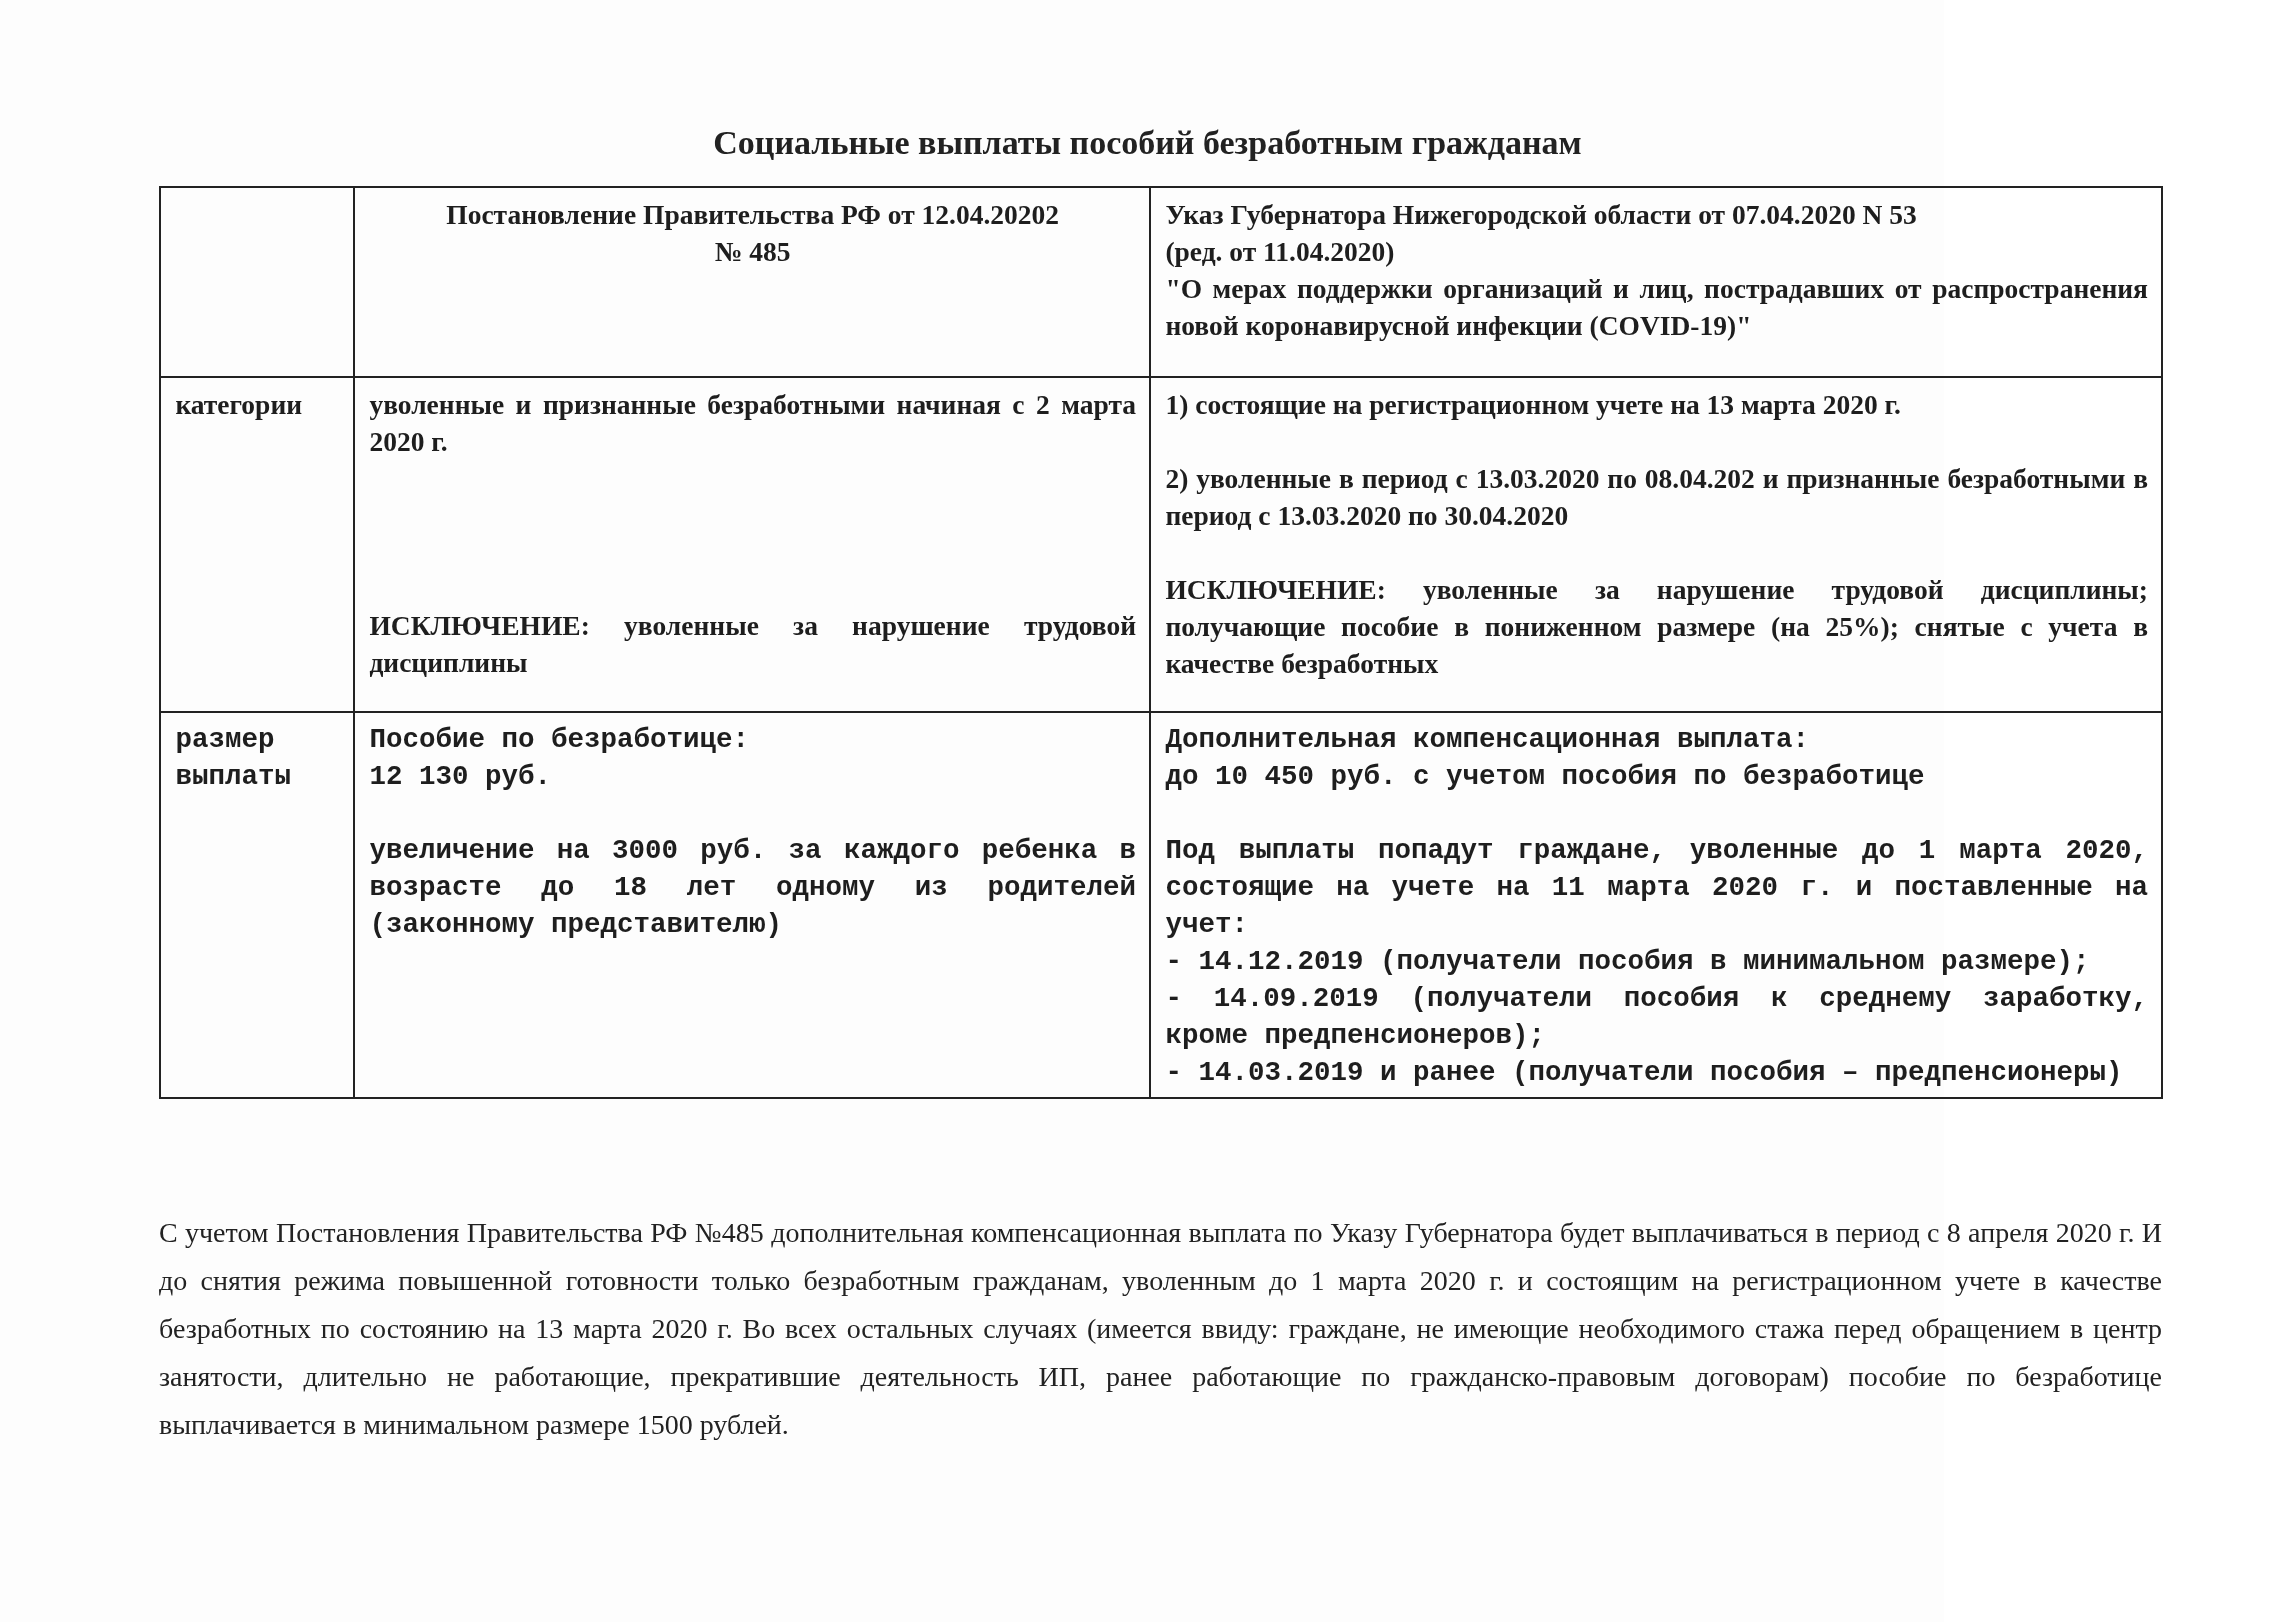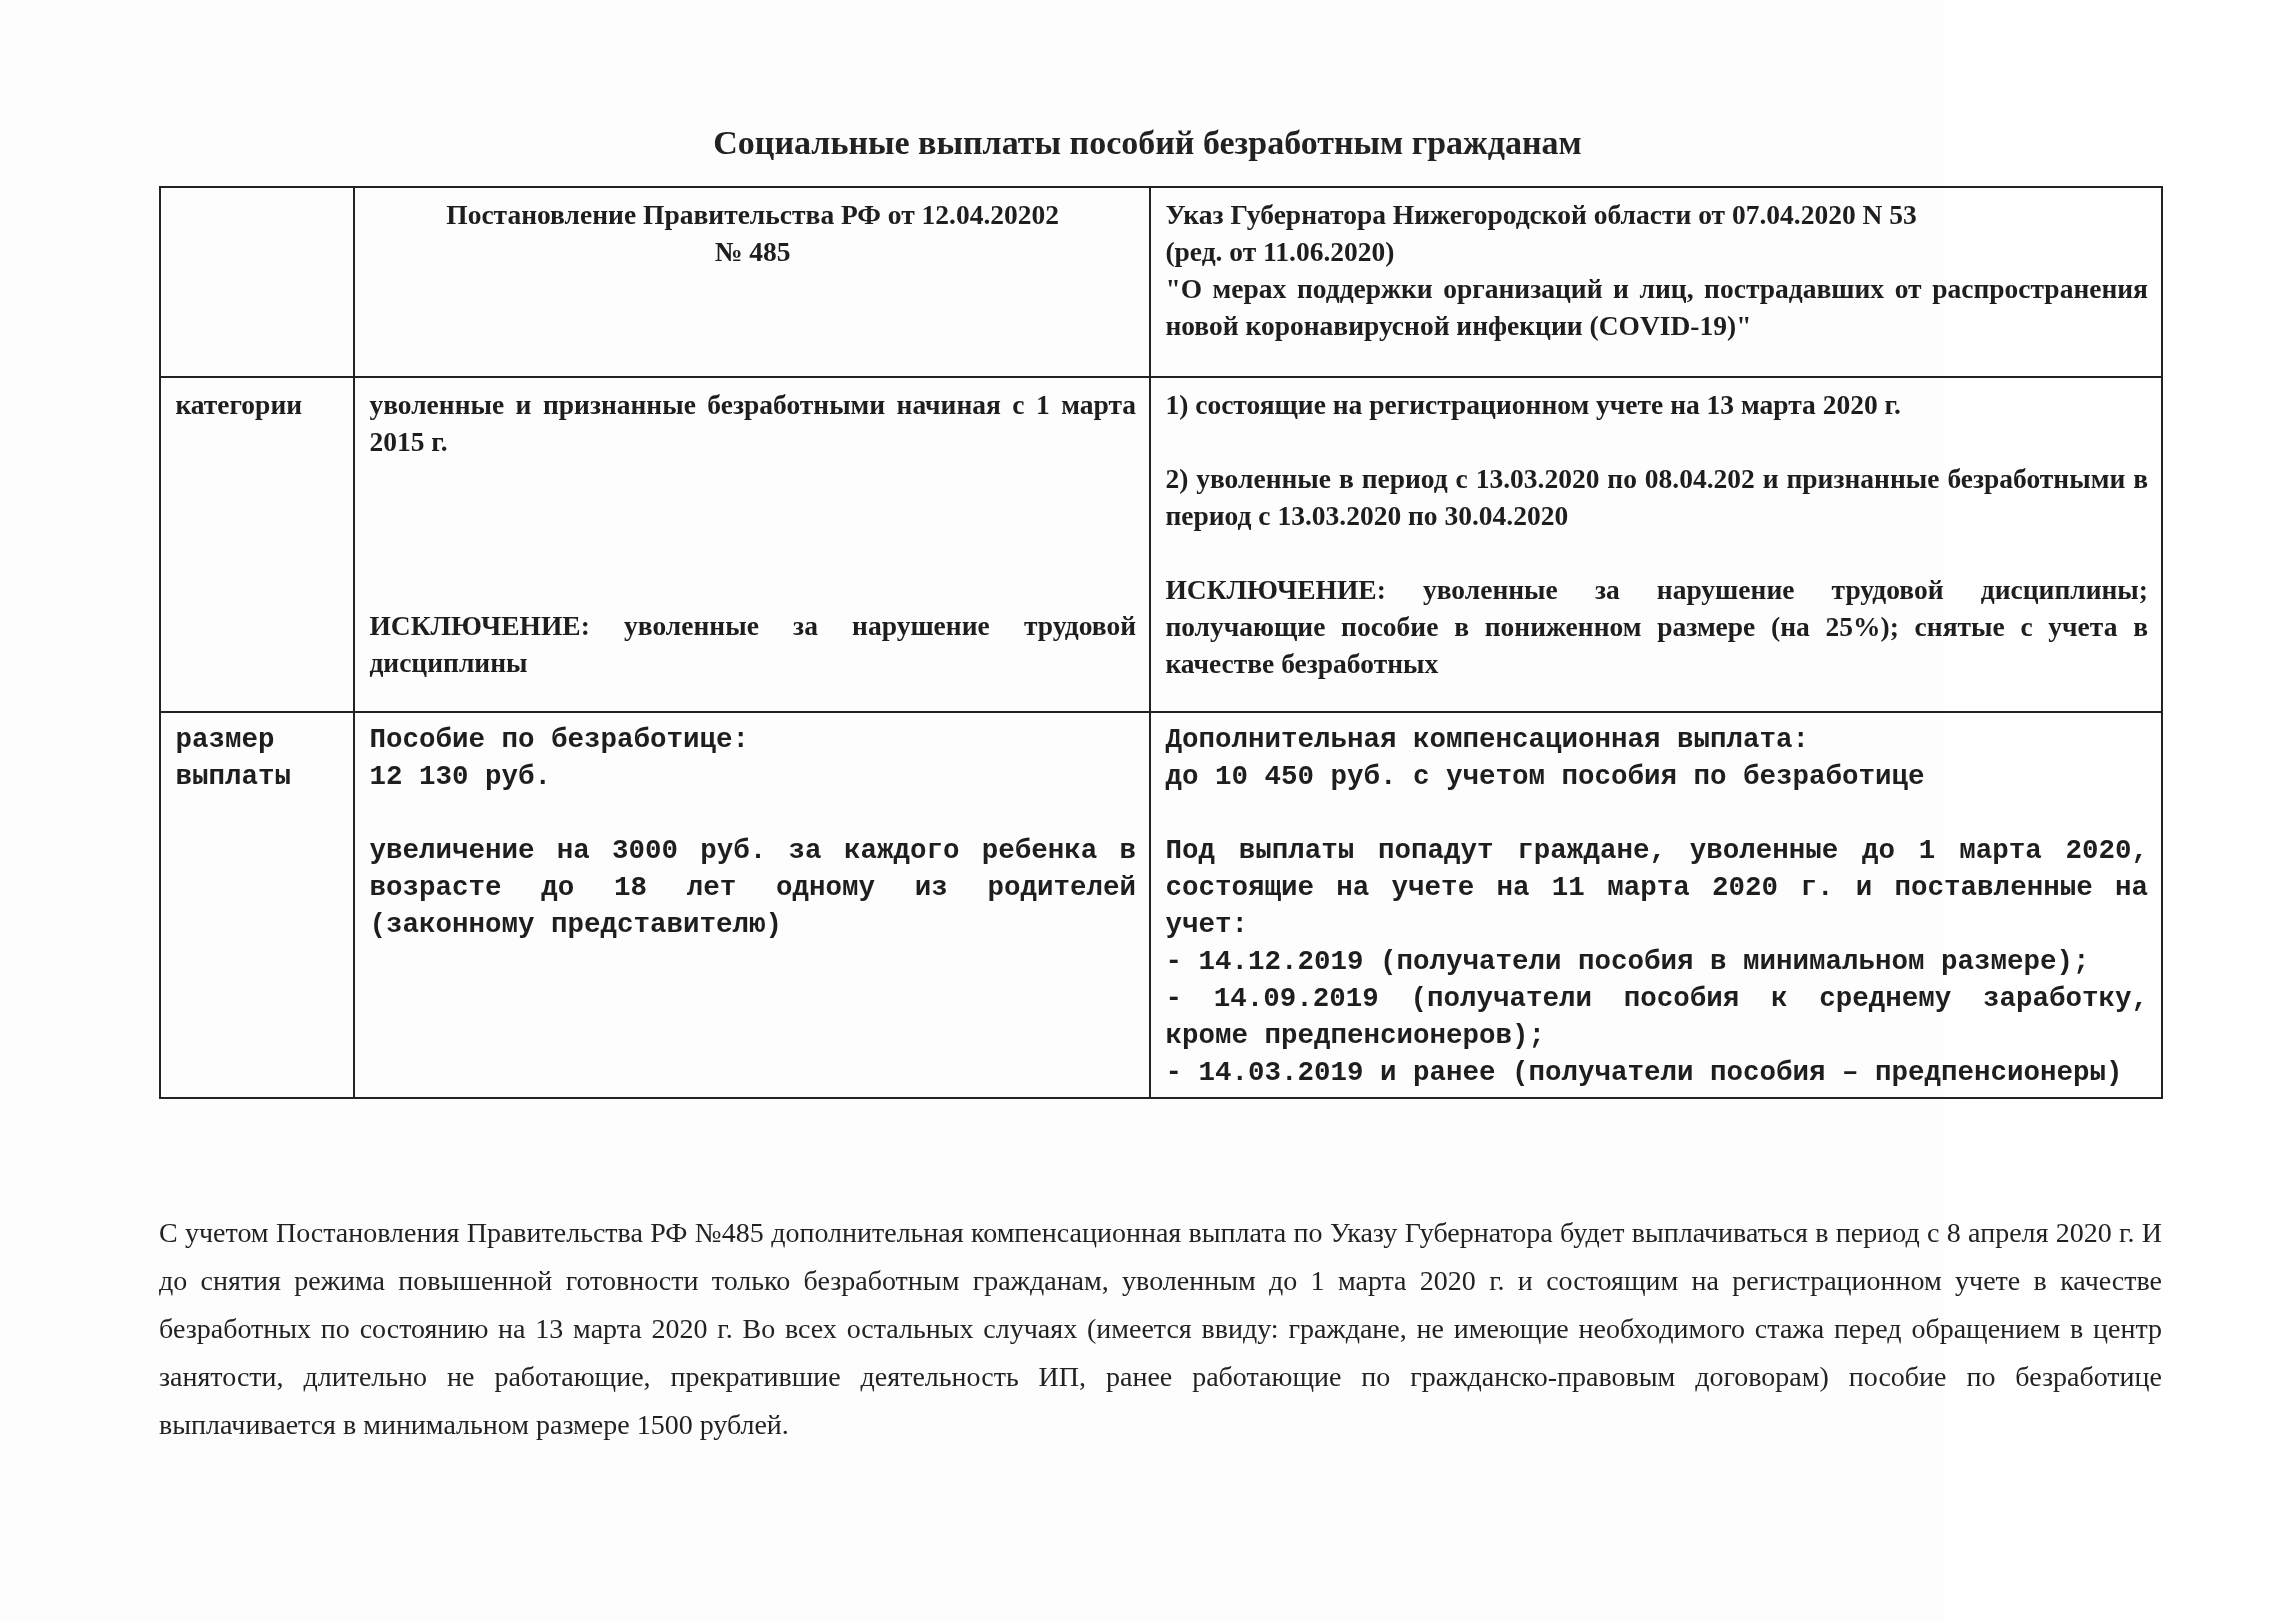--- a/index.html
+++ b/index.html
@@ -38,29 +38,29 @@
 
     <tbody>
         <tr class="r0">
       <td></td>
       <td class="center">
         <span class="block">Постановление Правительства РФ от 12.04.20202</span>
         <span class="block">№ 485</span>
       </td>
       <td>
         <span class="block">Указ Губернатора Нижегородской области от 07.04.2020 N 53</span>
-        <span class="block">(ред. от 11.06.2020)</span>
+        <span class="block">(ред. от 11.04.2020)</span>
         <span class="block j">"О мерах поддержки организаций и лиц, пострадавших от распространения новой коронавирусной инфекции (COVID-19)"</span>
       </td>
     </tr>
 
     <tr class="r1">
       <td>категории</td>
       <td>
-        <span class="block j">уволенные и признанные безработными начиная с 1 марта 2015 г.</span>
+        <span class="block j">уволенные и признанные безработными начиная с 2 марта 2020 г.</span>
         <span class="gap3"></span>
         <span class="block j">ИСКЛЮЧЕНИЕ: уволенные за нарушение трудовой дисциплины</span>
       </td>
       <td>
         <span class="block j">1) состоящие на регистрационном учете на 13 марта 2020 г.</span>
         <span class="gap"></span>
         <span class="block j">2) уволенные в период с 13.03.2020 по 08.04.202 и признанные безработными в период с 13.03.2020 по 30.04.2020</span>
         <span class="gap"></span>
         <span class="block j">ИСКЛЮЧЕНИЕ: уволенные за нарушение трудовой дисциплины; получающие пособие в пониженном размере (на 25%); снятые с учета в качестве безработных</span>
       </td>

